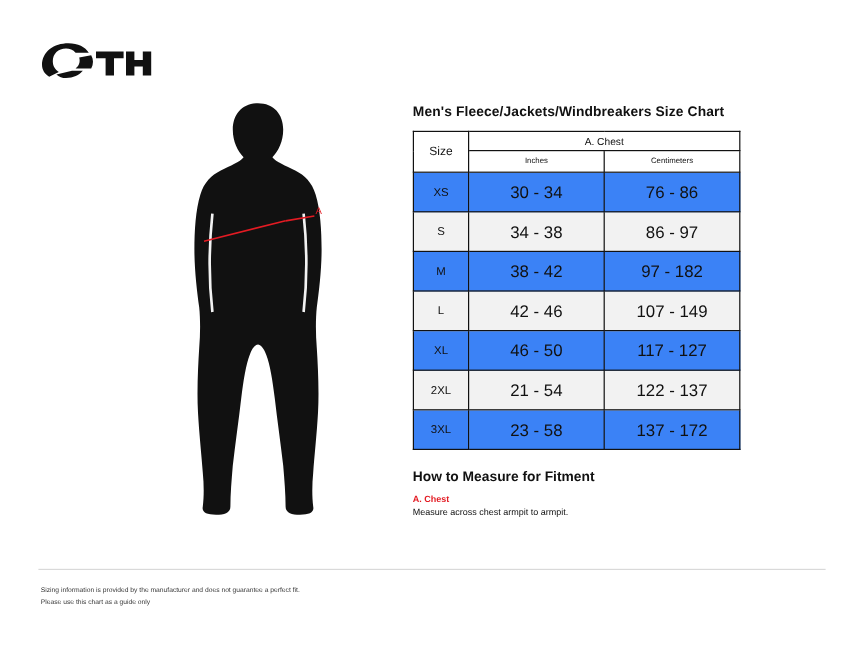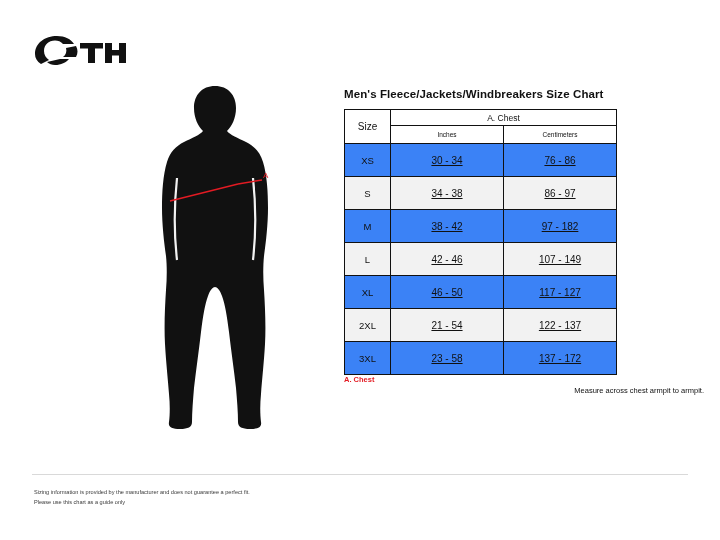--- a/index.html
+++ b/index.html
@@ -87,43 +87,41 @@
     font-weight: bold;
     color: #111;
     height: 16px;
   }
   .cell-size {
     font-size: 9.5px;
     font-weight: bold;
     height: 32px;
   }
   .cell-val {
-    font-size: 10px;
+    font-size: 14px;
     height: 32px;
-    text-decoration: underline;
   }
   tr.alt td { background: #f2f2f2; }
   tr.plain td { background: #3b82f6; }
 
   #measure-title {
     font-size: 11.5px;
     font-weight: bold;
     margin: 17px 0 7px 0;
   }
   #measure-label {
     font-size: 7.5px;
     font-weight: bold;
     color: #e31b23;
     margin: 0 0 2px 0;
   }
   #measure-text {
     font-size: 7.5px;
     color: #111;
     margin: 0;
-    text-align: right;
   }
 
   
   #footer-rule {
     position: absolute;
     left: 32px;
     top: 474px;
     width: 656px;
     height: 1px;
     background: #d9d9d9;
@@ -244,20 +242,21 @@
           <td class="cell-val">122 - 137</td>
         </tr>
         <tr class="plain">
           <td class="cell-size">3XL</td>
           <td class="cell-val">23 - 58</td>
           <td class="cell-val">137 - 172</td>
         </tr>
       </tbody>
     </table>
 
+    <div id="measure-title">How to Measure for Fitment</div>
     <div id="measure-label">A. Chest</div>
     <div id="measure-text">Measure across chest armpit to armpit.</div>
   </div>
 
   <div id="footer-rule"></div>
   <div id="footer">
     <div>Sizing information is provided by the manufacturer and does not guarantee a perfect fit.</div>
     <div>Please use this chart as a guide only</div>
   </div>
 

